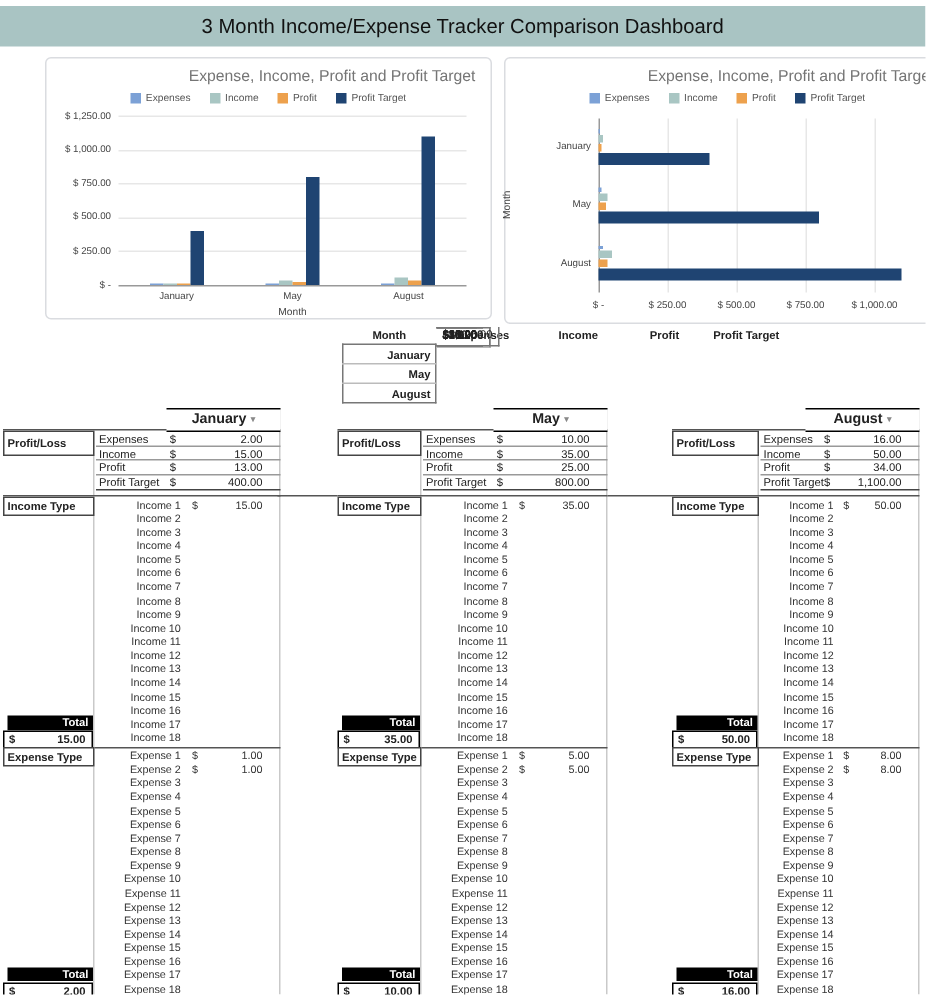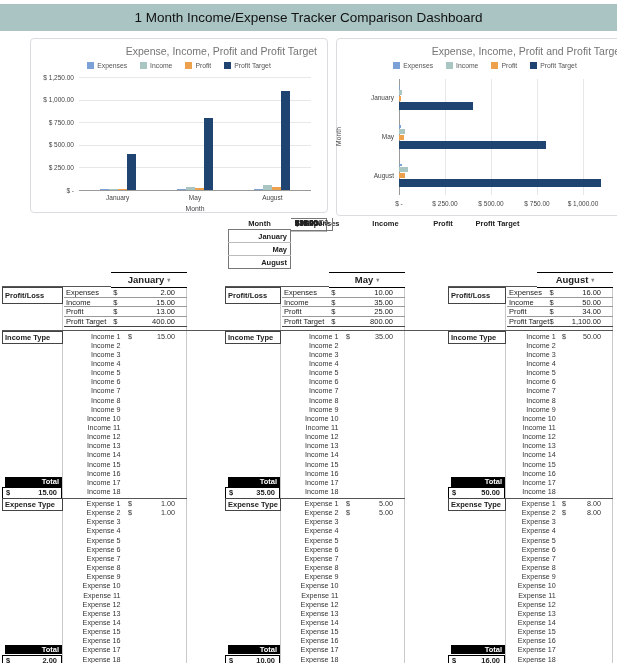--- a/index.html
+++ b/index.html
@@ -44,21 +44,21 @@
   .boxlab{position:absolute;border:1px solid #444;font-weight:bold;background:#fff;padding-left:2px;line-height:11px;}
   .irow{position:absolute;font-size:7.2px;color:#333;}
   .irow .nm{position:absolute;top:0;text-align:right;}
   .totblk{position:absolute;background:#000;color:#fff;font-weight:bold;text-align:right;padding-right:3px;}
   .totval{position:absolute;border:1px solid #000;background:#fff;font-weight:bold;}
   .ylabel-rot{position:absolute;font-size:6.8px;color:#444;transform:rotate(-90deg);transform-origin:center;}
 </style>
 </head>
 <body>
 
-<div id="titlebar">1 Month Income/Expense Tracker Comparison Dashboard</div>
+<div id="titlebar">3 Month Income/Expense Tracker Comparison Dashboard</div>
 
 <div id="panelL" class="panel">
   <div class="ctitle">Expense, Income, Profit and Profit Target</div>
   <div class="legend">
       <div class="lg-item">
         <div class="lg-sw" style="background: rgb(124, 161, 214);"></div>
         <div class="lg-tx">Expenses</div>
       </div>
       <div class="lg-item">
         <div class="lg-sw" style="background: rgb(169, 198, 195);"></div>

